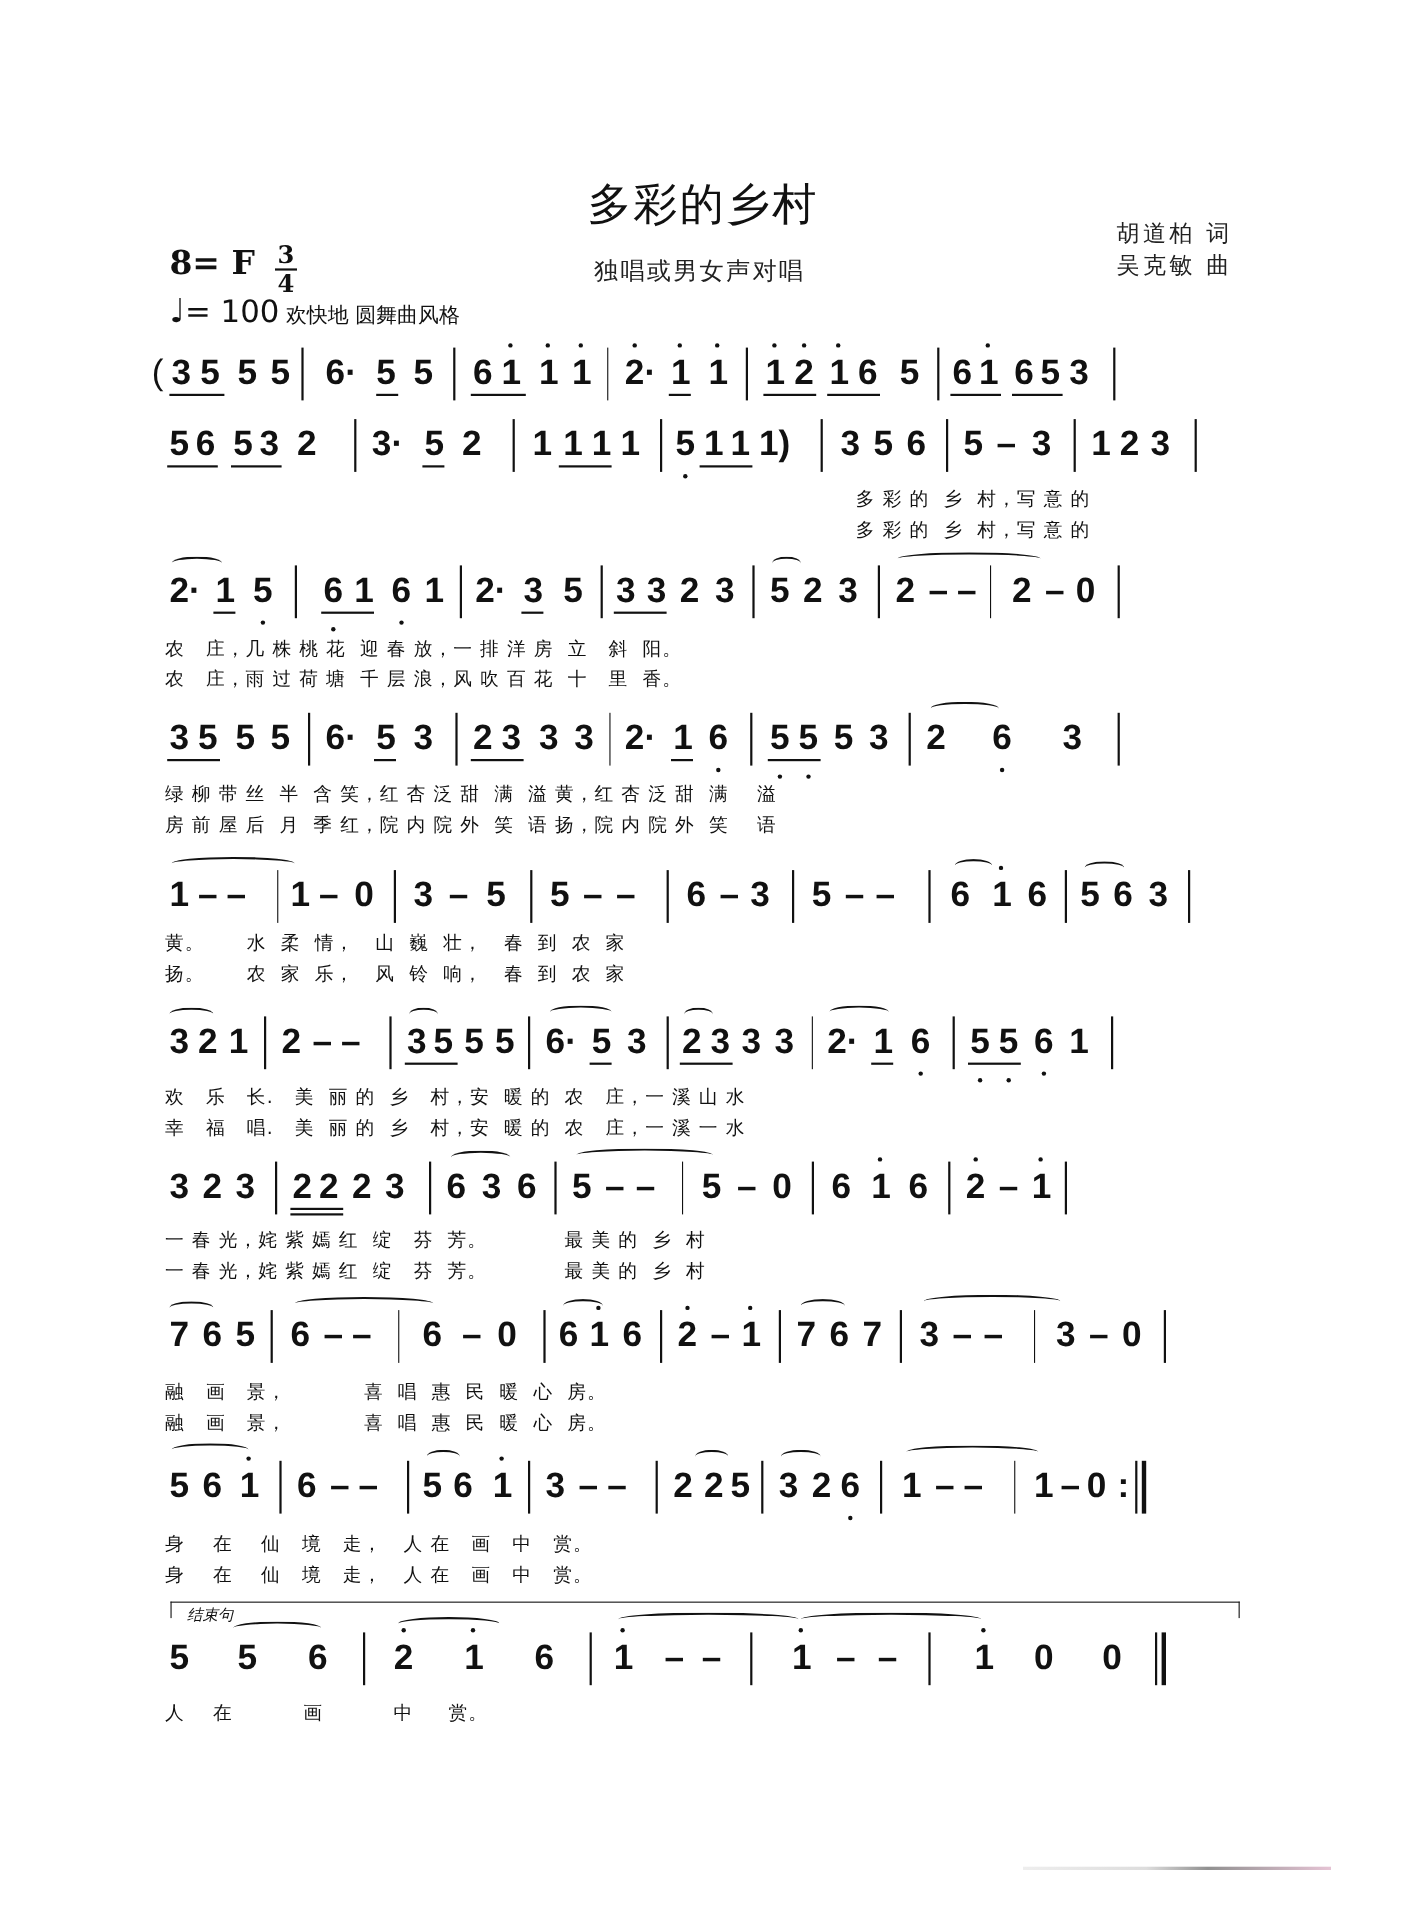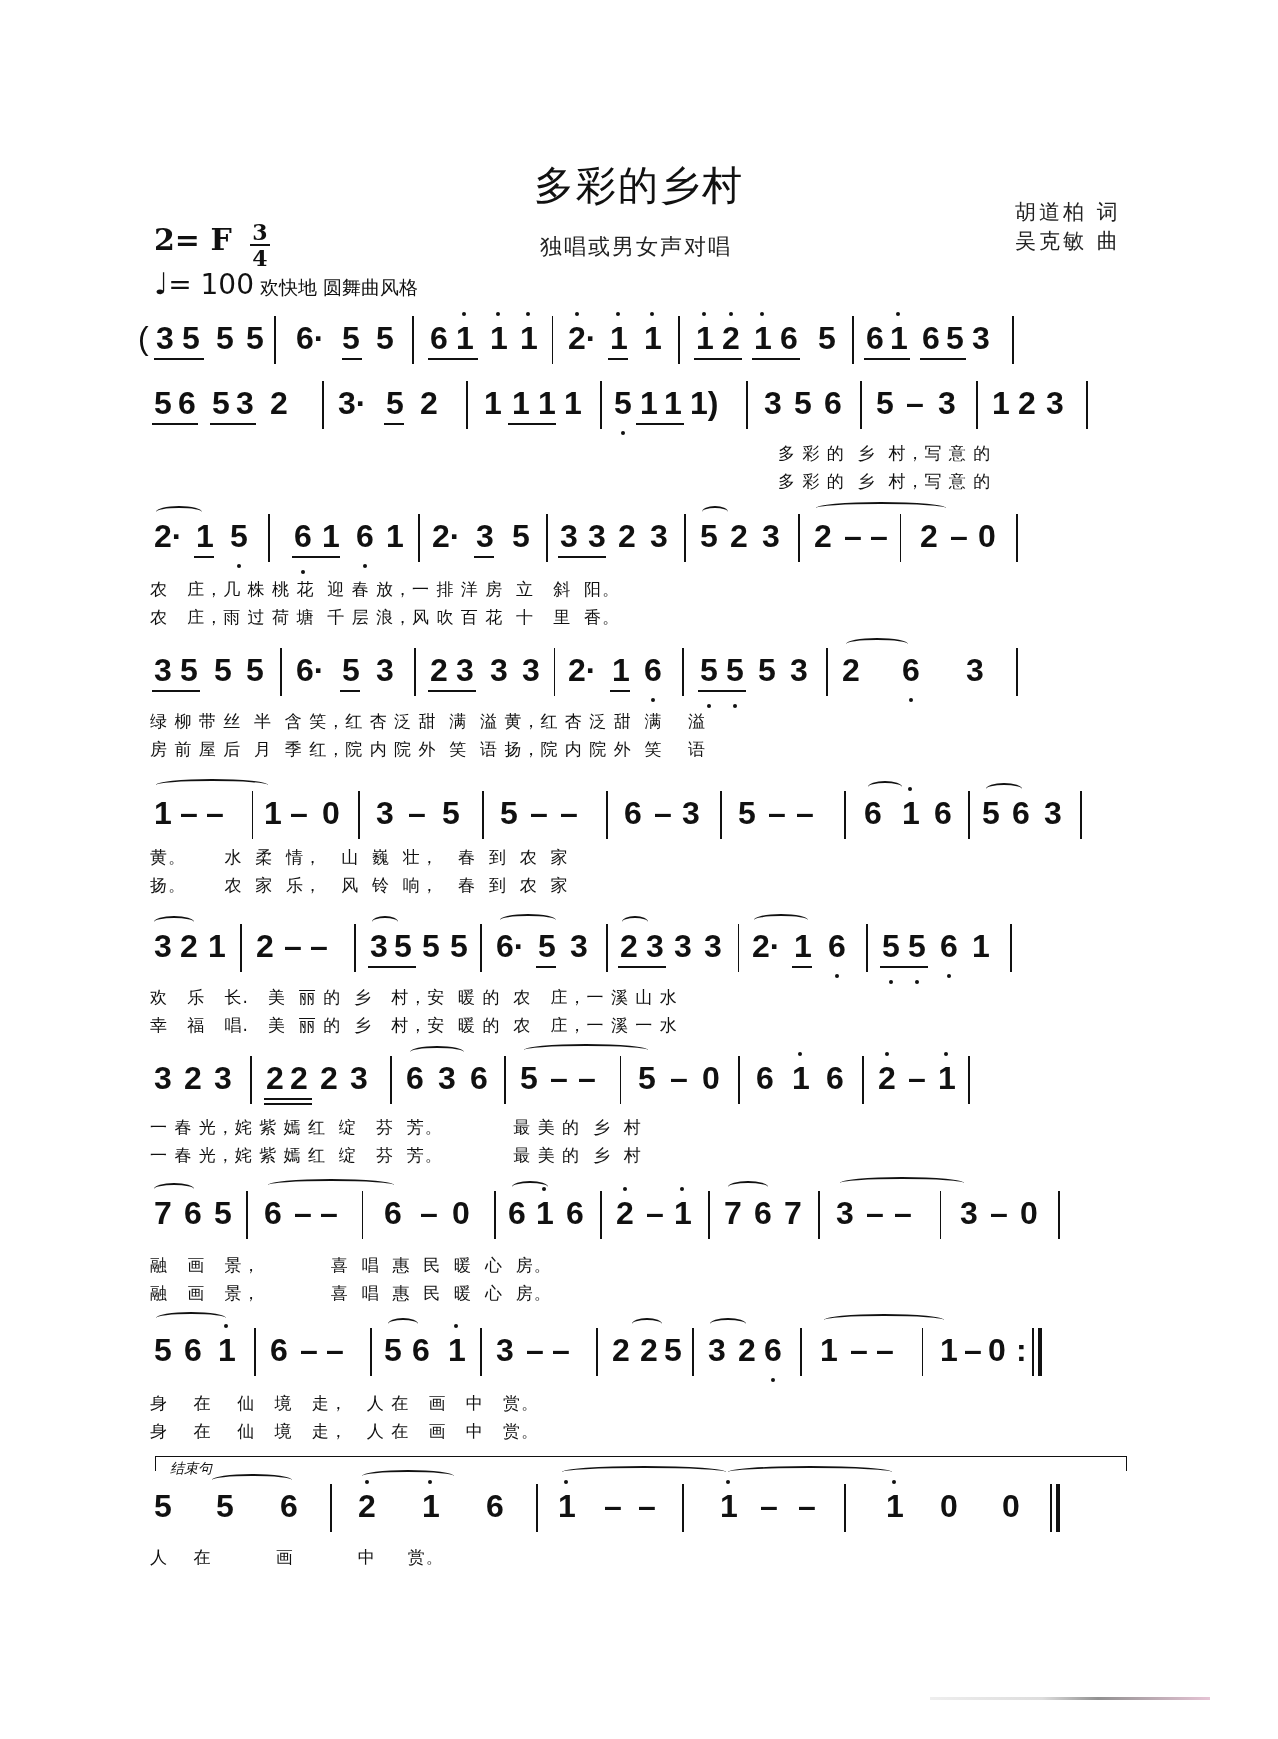--- a/index.html
+++ b/index.html
@@ -30,21 +30,21 @@
 </style>
 </head>
 <body>
 
 <div class="abs title">多彩的乡村</div>
 <div class="abs subtitle">独唱或男女声对唱</div>
 <div class="abs credits">
   <div>胡道柏 词</div>
   <div>吴克敏 曲</div>
 </div>
-<div class="abs key">2= F</div>
+<div class="abs key">8= F</div>
 <div class="abs ts">
   <div>3</div>
   <div class="line"></div>
   <div>4</div>
 </div>
 <div class="abs tempo">
   <span class="note">♩</span><span>= 100</span><span class="desc">欢快地  圆舞曲风格</span>
 </div>
 
 <div class="row" style="top:320px">

